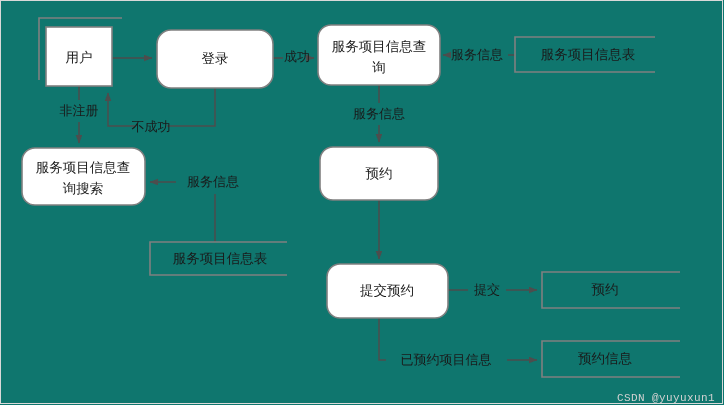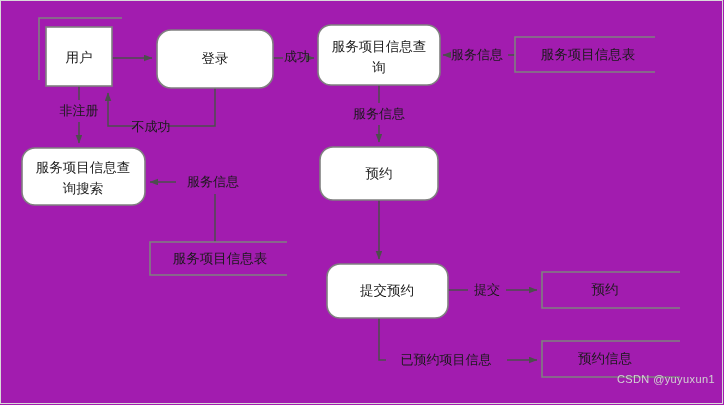--- a/index.html
+++ b/index.html
@@ -7,21 +7,21 @@
     padding: 0;
     background: #ffffff;
   }
   body {
     font-family: "DejaVu Sans", "Liberation Sans", sans-serif;
   }
   #canvas {
     position: relative;
     width: 724px;
     height: 405px;
-    background: #a21caf;
+    background: #0f766e;
     overflow: hidden;
   }
   svg.diagram {
     position: absolute;
     top: 0;
     left: 0;
     width: 724px;
     height: 405px;
   }
   .node-text {
@@ -59,22 +59,22 @@
     fill: none;
   }
   .frame {
     stroke: #d9d9d9;
     stroke-width: 1;
     fill: none;
   }
   .watermark {
     position: absolute;
     right: 9px;
-    bottom: 20px;
-    font-family: Liberation Sans, sans-serif;
+    bottom: 1px;
+    font-family: Liberation Mono, monospace;
     font-size: 11px;
     color: #d2d2d2;
     letter-spacing: 0.4px;
     user-select: none;
   }
 </style>
 </head>
 <body>
 
 <div id="canvas">

